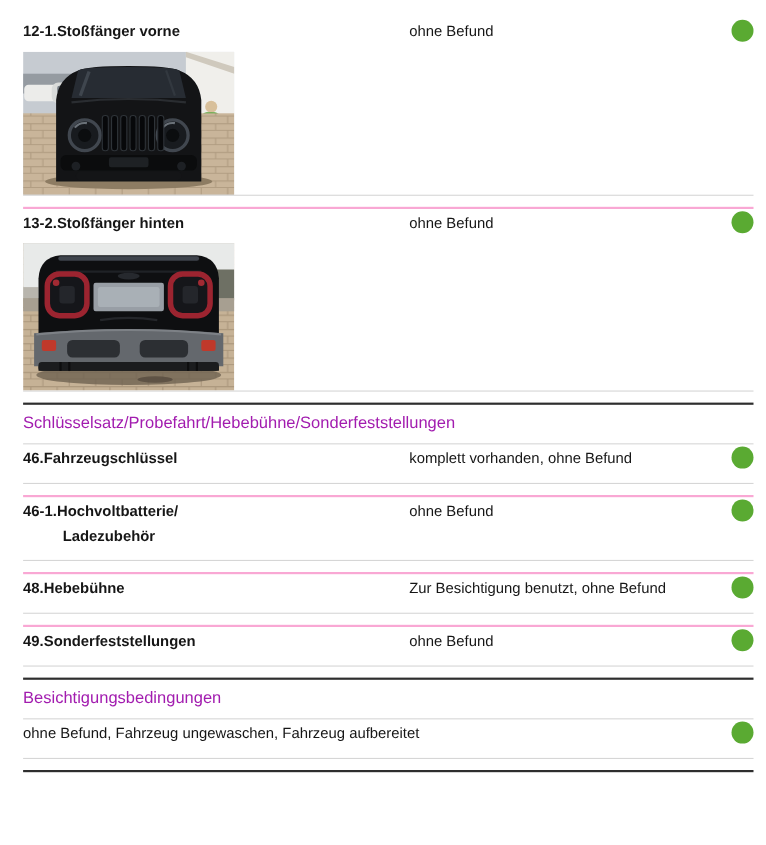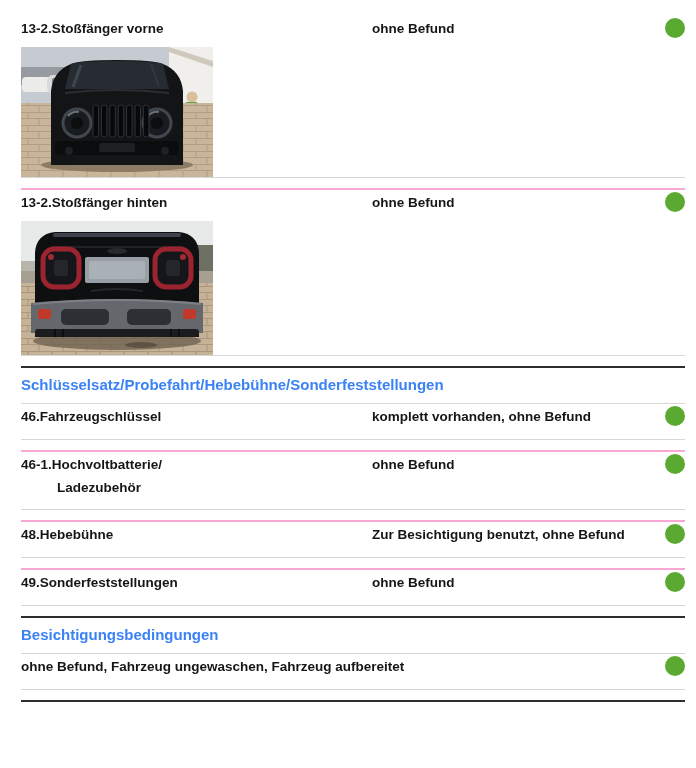--- a/index.html
+++ b/index.html
@@ -27,21 +27,21 @@
   .label-col {
     width: 351px;
     font-weight: bold;
     font-size: 13.5px;
     line-height: 17px;
     padding-right: 12px;
   }
   .label-col .line2 { display: block; margin-top: 6px; padding-left: 36px; }
   .finding-col {
     flex: 1;
-    font-weight: bold;
+    font-weight: normal;
     font-size: 13.5px;
     line-height: 17px;
     padding-right: 10px;
   }
   .status-col {
     width: 26px;
     display: flex;
     justify-content: flex-end;
     flex-shrink: 0;
   }
@@ -51,43 +51,43 @@
     margin-top: -2px;
     background: #5aaa32; 
   }
 
   
   .section-header {
     border-top: 2px solid #2e2e2e;
     border-bottom: 1px solid #d6d6d6;
     margin-top: 10px;
     padding: 8px 0 9px;
-    color: #3b82f6;
+    color: #a21caf;
     font-size: 15px;
     line-height: 18px;
-    font-weight: bold;
+    font-weight: normal;
   }
 
   .photo { margin-top: 9px; width: 192px; }
   .photo svg { display: block; }
 
   .table-end {
     border-top: 2px solid #2e2e2e;
     margin-top: 10px;
     height: 0;
   }
 </style>
 </head>
 <body>
 
 <div class="report">
 
   <div class="item photo-item">
     <div class="row-line">
-      <div class="label-col">13-2.Stoßfänger vorne</div>
+      <div class="label-col">12-1.Stoßfänger vorne</div>
       <div class="finding-col">ohne Befund</div>
       <div class="status-col">
           <div class="dot" style="background: rgb(90, 170, 50);"></div>
         </div>
     </div>
     <div class="photo" aria-label="Frontansicht schwarzes Fahrzeug auf Pflastersteinen">
       <svg width="192" height="130" viewBox="0 0 192 130">
         <defs>
           <pattern id="cob1" width="24" height="13" patternUnits="userSpaceOnUse">
             <rect width="24" height="13" fill="#c9b59a"></rect>

